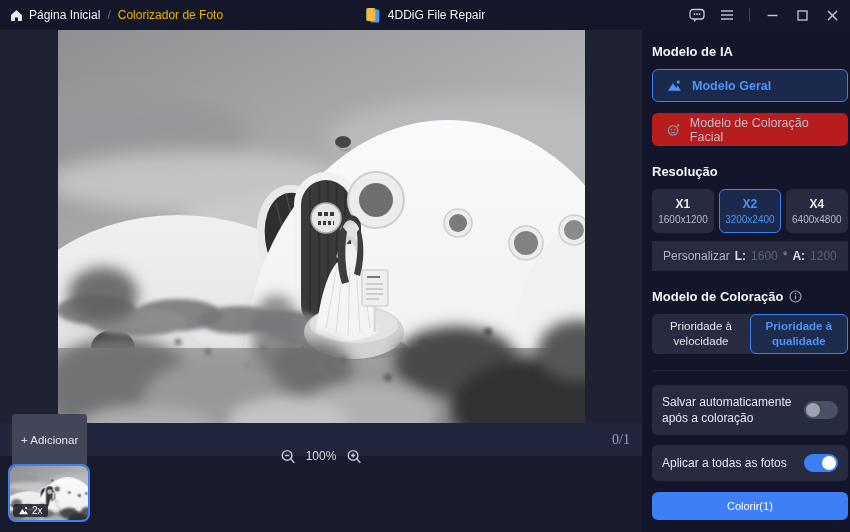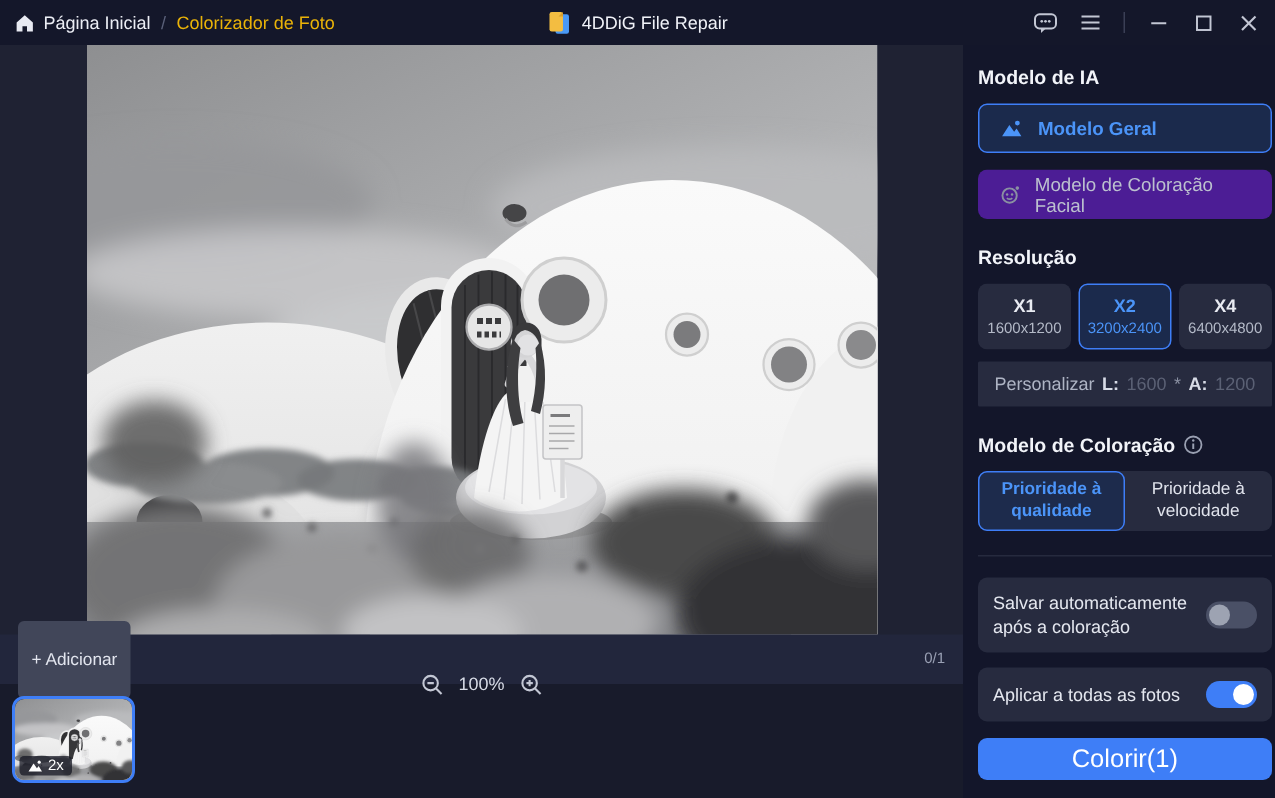--- a/index.html
+++ b/index.html
@@ -27,37 +27,37 @@
   .canvas { height:393px; flex:0 0 393px; display:flex; justify-content:center; align-items:flex-start;
             background:#1f2233; }
   .photo { width:527px; height:393px; display:block; }
 
   .controlbar { height:33px; flex:0 0 33px; background:#22263c; display:flex; align-items:center;
                 padding:0 12px; position:relative; }
   .add-btn { background:#414659; color:#e2e5ee; font-size:11.5px; border:none; border-radius:4px;
              padding:20px 9px; cursor:pointer; }
   .zoom-group { position:absolute; left:50%; transform:translateX(-50%); display:flex;
                 align-items:flex-start; gap:10px; color:#d6dae5; font-size:12px;margin-top:33px; }
-  .counter { margin-left:auto; color:#9aa0b4; font-size:10px; }
+  .counter { margin-left:auto; color:#9aa0b4; font-size:14px;font-family:Liberation Serif, serif; }
 
   .thumbstrip { flex:1; background:#181b2b; padding:8px 8px; display:flex; align-items:flex-start;text-decoration:underline; }
   .thumb { width:82px; height:58px; border:2px solid #3e7ef7; border-radius:8px; overflow:hidden;
            position:relative; background:#000; cursor:pointer; }
   .thumb svg { display:block; }
   .thumb-badge { position:absolute; left:3px; bottom:3px; background:rgba(18,20,32,.72);
                  color:#fff; font-size:10px; border-radius:3px; padding:1px 5px;
                  display:flex; align-items:center; gap:3px; }
 
   
   .sidebar { flex:1; background:#13162a; padding:14px 10px 12px; display:flex; flex-direction:column; }
   .sb-heading { color:#f2f4f9; font-size:13px; font-weight:bold; margin-bottom:10px;
                 display:flex; align-items:center; gap:6px; }
   .model-btn { height:33px; border-radius:6px; display:flex; align-items:center; gap:10px;
                padding:0 14px; font-size:12.5px; cursor:pointer; margin-bottom:11px;
-               background:#4c1d95; color:#bcc1cf; border:1px solid transparent; }
+               background:#b91c1c; color:#bcc1cf; border:1px solid transparent; }
   .model-btn.selected { background:#1b2a4c; border-color:#3e7ef7; color:#4b94f8; font-weight:bold; }
   .sect { margin-top:7px; }
   .res-grid { display:flex; gap:5px; }
   .res-btn { flex:1; height:44px; border-radius:6px; background:#272b3f; border:1px solid transparent;
              display:flex; flex-direction:column; align-items:center; justify-content:center;
              cursor:pointer; }
   .res-scale { font-size:12px; font-weight:bold; color:#e9ebf2; }
   .res-size { font-size:10px; color:#b4bac8; margin-top:3px; }
   .res-btn.selected { background:#1b2a4c; border-color:#3e7ef7; }
   .res-btn.selected .res-scale, .res-btn.selected .res-size { color:#4b94f8; }
@@ -75,21 +75,21 @@
   .toggle-row { margin-top:10px; background:#272b3f; border-radius:6px; padding:9px 10px;
                 display:flex; align-items:center; justify-content:space-between; gap:8px;
                 font-size:12px; color:#e4e7ef; line-height:1.35; }
   .switch { width:34px; height:18px; border-radius:9px; background:#4a5066; position:relative;
             flex:0 0 34px; cursor:pointer; transition:background .15s; }
   .switch .knob { position:absolute; width:14px; height:14px; border-radius:50%; top:2px; left:2px;
                   background:#9da3b2; }
   .switch.on { background:#3e7ef7; }
   .switch.on .knob { left:18px; background:#fff; }
   .colorir-btn { margin-top:auto; height:28px; background:#3e7ef7; border:none; border-radius:6px;
-                 color:#fff; font-size:17px; display:flex; align-items:center; justify-content:center;
+                 color:#fff; font-size:11px; display:flex; align-items:center; justify-content:center;
                  cursor:pointer; }
   .hidden-defs { position:absolute; width:0; height:0; overflow:hidden; }
 </style>
 </head>
 <body>
 
 <svg class="hidden-defs" aria-hidden="true">
   <defs>
     <linearGradient id="skyG" x1="0" y1="0" x2="0.7" y2="1">
       <stop offset="0" stop-color="#8e8f91"></stop>
@@ -387,22 +387,22 @@
       <div class="sect" style="margin-top:18px;">
         <div class="sb-heading">
           <span>Modelo de Coloração</span>
           <svg width="13" height="13" viewBox="0 0 13 13">
             <circle cx="6.5" cy="6.5" r="5.5" fill="none" stroke="#9aa0b2" stroke-width="1.2"></circle>
             <line x1="6.5" y1="5.6" x2="6.5" y2="9.4" stroke="#9aa0b2" stroke-width="1.3"></line>
             <circle cx="6.5" cy="3.7" r="0.8" fill="#9aa0b2"></circle>
           </svg>
         </div>
         <div class="seg-control">
+          <div class="seg">Prioridade à velocidade</div>
           <div class="seg selected">Prioridade à qualidade</div>
-          <div class="seg">Prioridade à velocidade</div>
         </div>
       </div>
 
       <div class="divider"></div>
 
       <div class="toggle-row">
         <span>Salvar automaticamente após a coloração</span>
         <span class="switch">
             <span class="knob"></span>
           </span>

